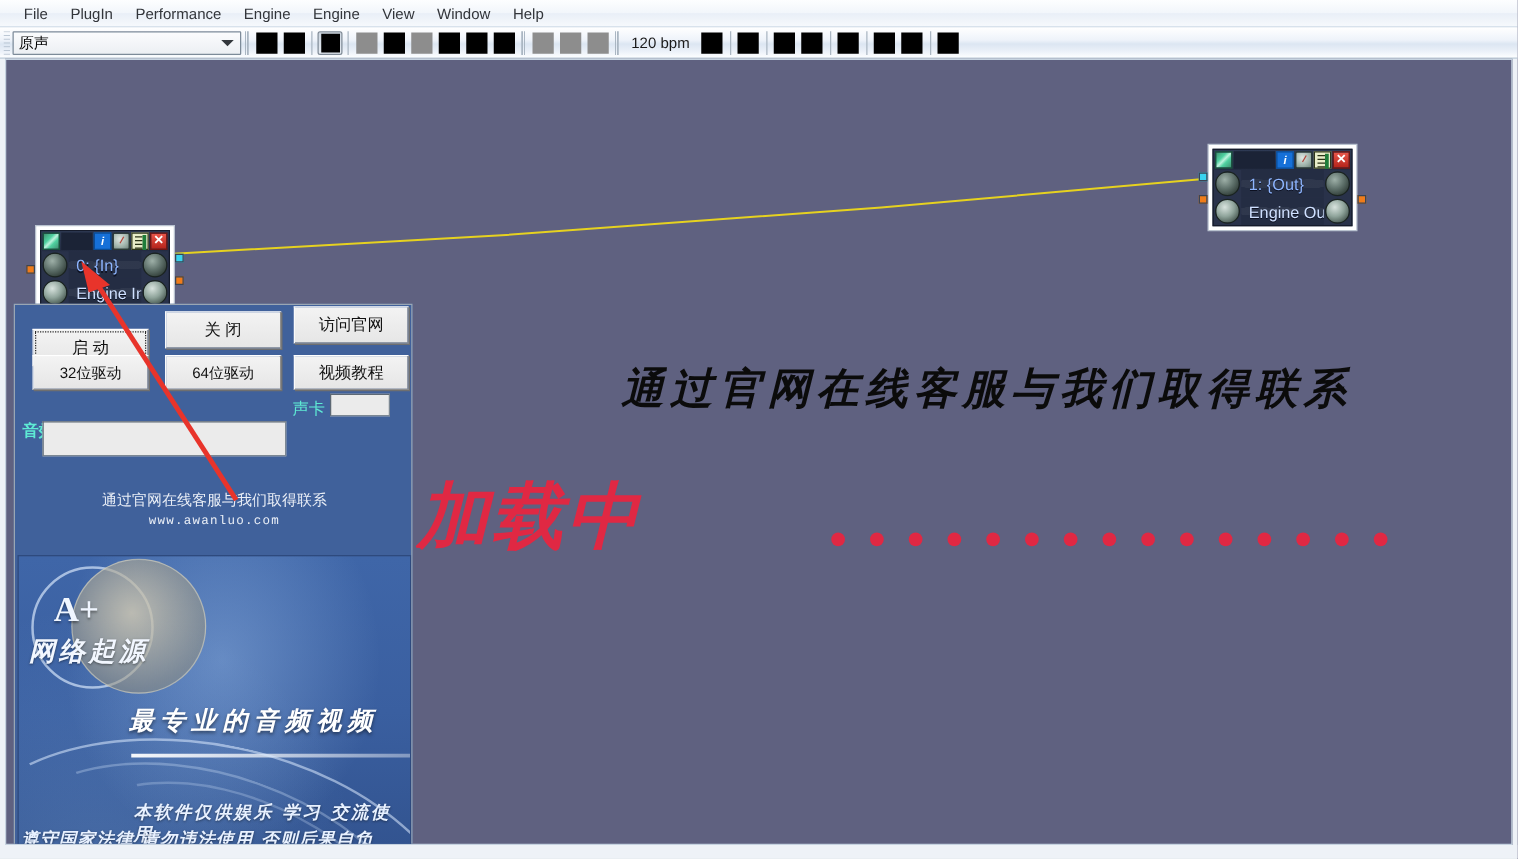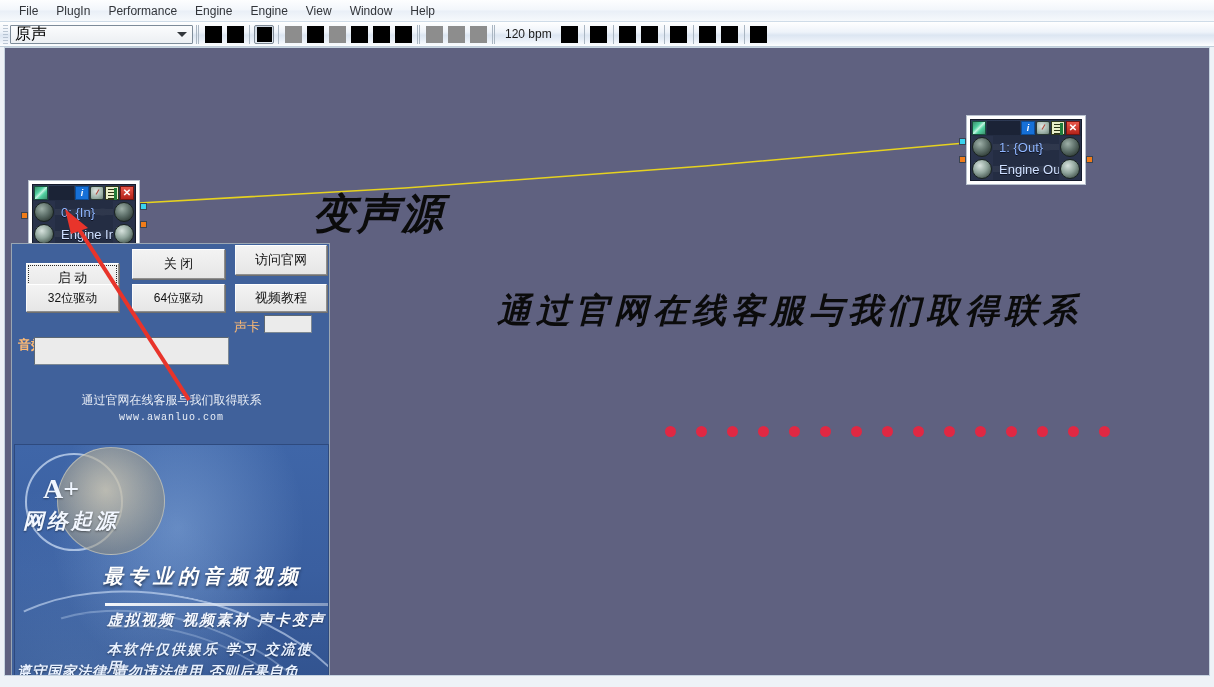--- a/index.html
+++ b/index.html
@@ -54,21 +54,21 @@
     margin-right: 2px;
     flex: 0 0 auto;
   }
   .combo {
     width: 183px; height: 19px;
     background: linear-gradient(to bottom, #fbfcfd, #eceff3);
     border: 1px solid #7d8b99;
     border-radius: 1px;
     display: flex; align-items: center;
     position: relative;
-    font-size: 16px;
+    font-size: 12px;
     color: #000;
     padding-left: 4px;
     flex: 0 0 auto;
   }
   .combo .caret {
     position: absolute; right: 5px; top: 50%;
     margin-top: -2px;
     width: 0; height: 0;
     border-left: 5px solid transparent;
     border-right: 5px solid transparent;
@@ -308,21 +308,21 @@
     font-family: "Liberation Sans", sans-serif;
     display: flex; align-items: center; justify-content: center;
     cursor: default;
     white-space: nowrap;
   }
   .btn.focused { outline: 1px dotted #2b2b2b; outline-offset: -3px; }
   .btn.sm { font-size: 12px; }
 
   .lbl {
     position: absolute;
-    color: #fdba74;
+    color: #5eead4;
     font-size: 13px;
     font-family: "Liberation Sans", sans-serif;
     white-space: nowrap;
   }
   .field {
     position: absolute;
     background: #ebebeb;
     border: 1px solid #7c8894;
     border-top-color: #5d6874;
     border-left-color: #5d6874;
@@ -523,22 +523,22 @@
         <span class="sq"></span>
       </div>
     <div class="tbsep"></div>
     <div class="tbbtn">
         <span class="sq"></span>
       </div>
   </div>
 
   <div class="canvas">
 
-    <div class="wm wm-brand">变声源</div>
     <div class="wm wm-l2">通过官网在线客服与我们取得联系</div>
+    <div class="wm wm-loading">加载中</div>
 
     <div class="dots" id="loading-dots">
         <i style="background: rgb(224, 40, 67);"></i>
         <i style="background: rgb(224, 40, 67);"></i>
         <i style="background: rgb(224, 40, 67);"></i>
         <i style="background: rgb(224, 40, 67);"></i>
         <i style="background: rgb(224, 40, 67);"></i>
         <i style="background: rgb(224, 40, 67);"></i>
         <i style="background: rgb(224, 40, 67);"></i>
         <i style="background: rgb(224, 40, 67);"></i>
@@ -638,21 +638,20 @@
       <div class="hint cn" style="left:0; top:148px; width:319px;">通过官网在线客服与我们取得联系</div>
       <div class="hint en" style="left:0; top:168px; width:319px;">www.awanluo.com</div>
 
       <div class="art">
         <span class="badge"></span>
         <span class="coin"></span>
         <span class="aplus">A+</span>
         <span class="cn-logo">网络起源</span>
         <span class="t1">最专业的音频视频</span>
         <span class="divider"></span>
-        <span class="t2">虚拟视频 视频素材 声卡变声</span>
         <span class="t3">本软件仅供娱乐 学习 交流使用</span>
         <span class="t4">遵守国家法律 请勿违法使用 否则后果自负</span>
 
         <span class="arc" style="left:-60px; top:150px; width:420px; height:260px; transform:rotate(12deg);"></span>
         <span class="arc" style="left:-30px; top:175px; width:370px; height:230px; transform:rotate(20deg); border-color:rgba(220,235,255,.3) transparent transparent transparent;"></span>
         <span class="arc" style="left:10px; top:196px; width:330px; height:210px; transform:rotate(28deg); border-color:rgba(220,235,255,.25) transparent transparent transparent;"></span>
 
       </div>
     </div>
 

